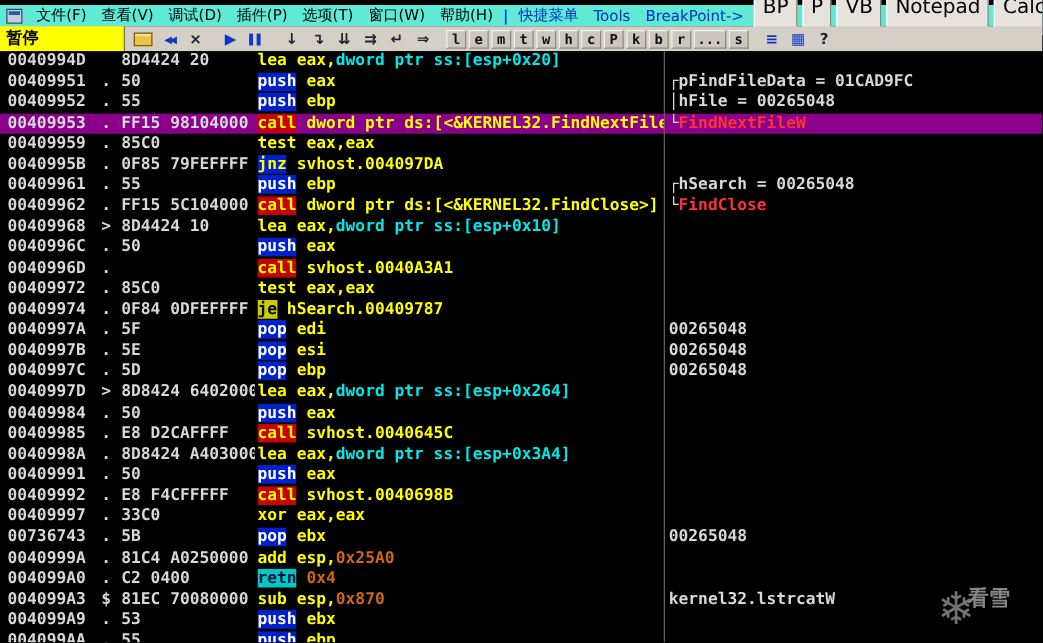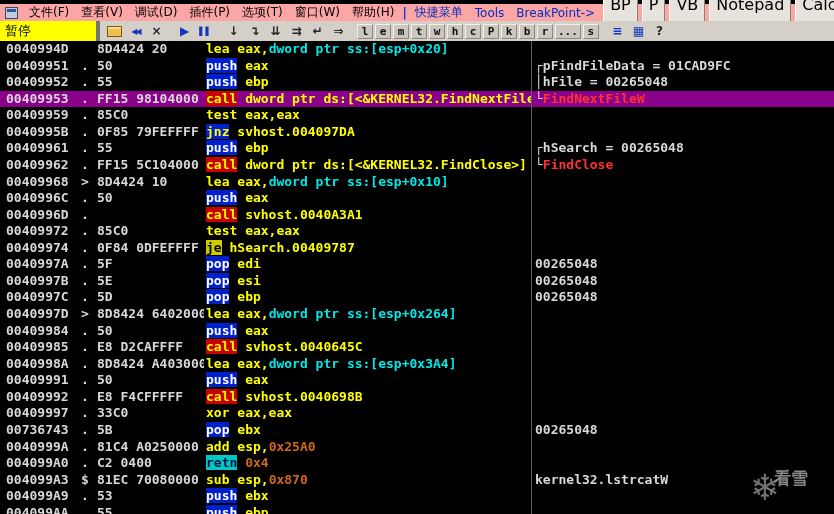--- a/index.html
+++ b/index.html
@@ -1,30 +1,30 @@
 <!DOCTYPE html>
 <html style="--selection_bg: #8B008B; --code_yellow: #FFFF00; --code_cyan: #00E8E8; --code_number: #D0661A; --code_white: #D8D8D8; --comment_api_red: #FF3232; --push_bg: #0020CC; --call_bg: #C80000; --jcc_bg_yellow: #CCCC00; --ret_bg: #00C8C8; --state_bg: #FFFF00; --toolbar_bg: #D4D0C8; --menu_blue: #0030C0; --disasm_bg: #000000;"><head>
 <meta charset="utf-8">
 <style>
 *{margin:0;padding:0;box-sizing:border-box}
 html,body{width:834px;height:514px;overflow:hidden;background:#000;font-family:"DejaVu Sans","Liberation Sans",sans-serif}
 .window{width:834px;height:514px;display:flex;flex-direction:column}
 .top-strip{height:4px;background:#000}
 
-.menubar{height:17px;background:#fca5a5;display:flex;align-items:center;padding:0 3px;font-size:12px;color:#000}
+.menubar{height:17px;background:#5eead4;display:flex;align-items:center;padding:0 3px;font-size:12px;color:#000}
 .win-icon{width:13px;height:12px;margin:0 5px 0 2px;background:#c3cbda;border:1px solid #3c465e;display:inline-block;position:relative;flex:none}
 .win-icon::before{content:"";position:absolute;left:1px;top:1px;right:1px;height:3px;background:#2858a8}
 #menu-items,#menu-buttons{display:inline-flex;align-items:center}
 .menu-item{padding:0 6px;cursor:default;white-space:nowrap}
 .menu-item.blue{color:#0030C0}
 .menu-sep{color:#0040E0;font-weight:bold;padding:0 2px}
 .mini-btn{display:inline-block;margin:0 2px;padding:0 6px;height:31px;line-height:13px;font-size:16px;background:#E6E3DC;border:1px solid;border-color:#FFFFFF #85827A #85827A #FFFFFF;color:#000;cursor:pointer;white-space:nowrap}
 
 .toolbar{height:20px;background:#D4D0C8;display:flex;align-items:center}
-.state{width:100px;height:20px;background:var(--state_bg,#FFFF00);color:#000;font-weight:normal;font-size:13px;line-height:20px;padding-left:5px;border-right:4px solid #737373;flex:none}
+.state{width:100px;height:20px;background:var(--state_bg,#FFFF00);color:#000;font-weight:bold;font-size:13px;line-height:20px;padding-left:5px;border-right:1px solid #737373;flex:none}
 #tool-groups{display:flex;align-items:center;padding-left:4px}
 .tgroup{display:inline-flex;align-items:center;margin-right:7px}
 .tbtn{display:inline-flex;align-items:center;justify-content:center;width:19px;height:16px;margin:0 1px;font-weight:bold;font-size:12px;color:#222;cursor:pointer}
 .tbtn.blue{color:#1535c0}
 .tbtn.dark{color:#23252d}
 .tbtn.small{font-size:8px;letter-spacing:-2px;color:#1535c0}
 .tbtn.tiny{font-size:8px;color:#1535c0}
 .tbtn.folder::before{content:"";display:inline-block;width:13px;height:9px;background:#EFC14A;border:1px solid #7a5c10;box-shadow:inset 0 2px 0 rgba(255,255,255,.45)}
 .tbtn.letter{font-family:"DejaVu Sans Mono","Liberation Mono",monospace;font-size:11px;background:#CBC7BF;border:1px solid;border-color:#F2F0EC #8E8A82 #8E8A82 #F2F0EC;min-width:16px;width:auto;height:15px;padding:0 2px;color:#111}
 

